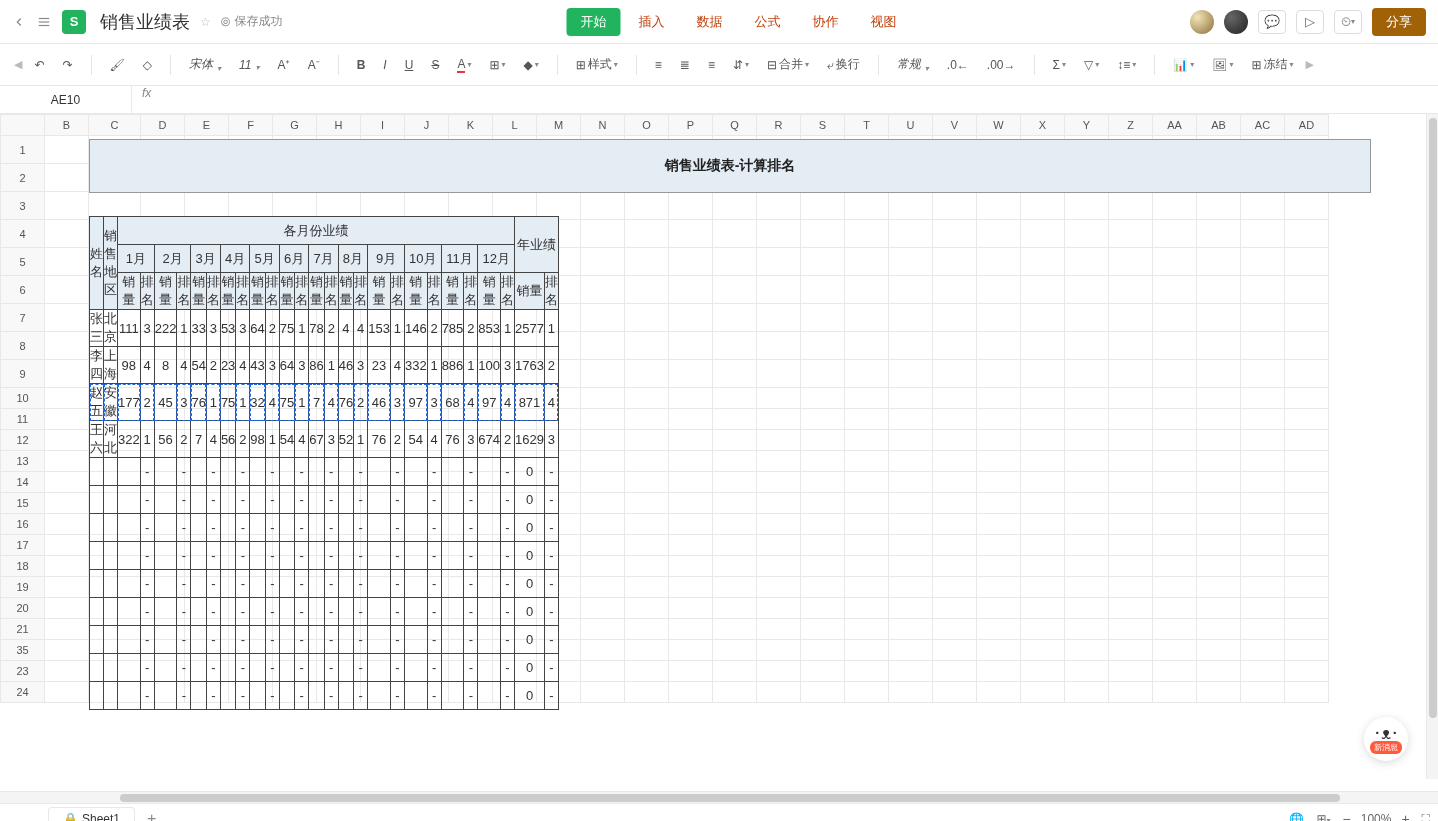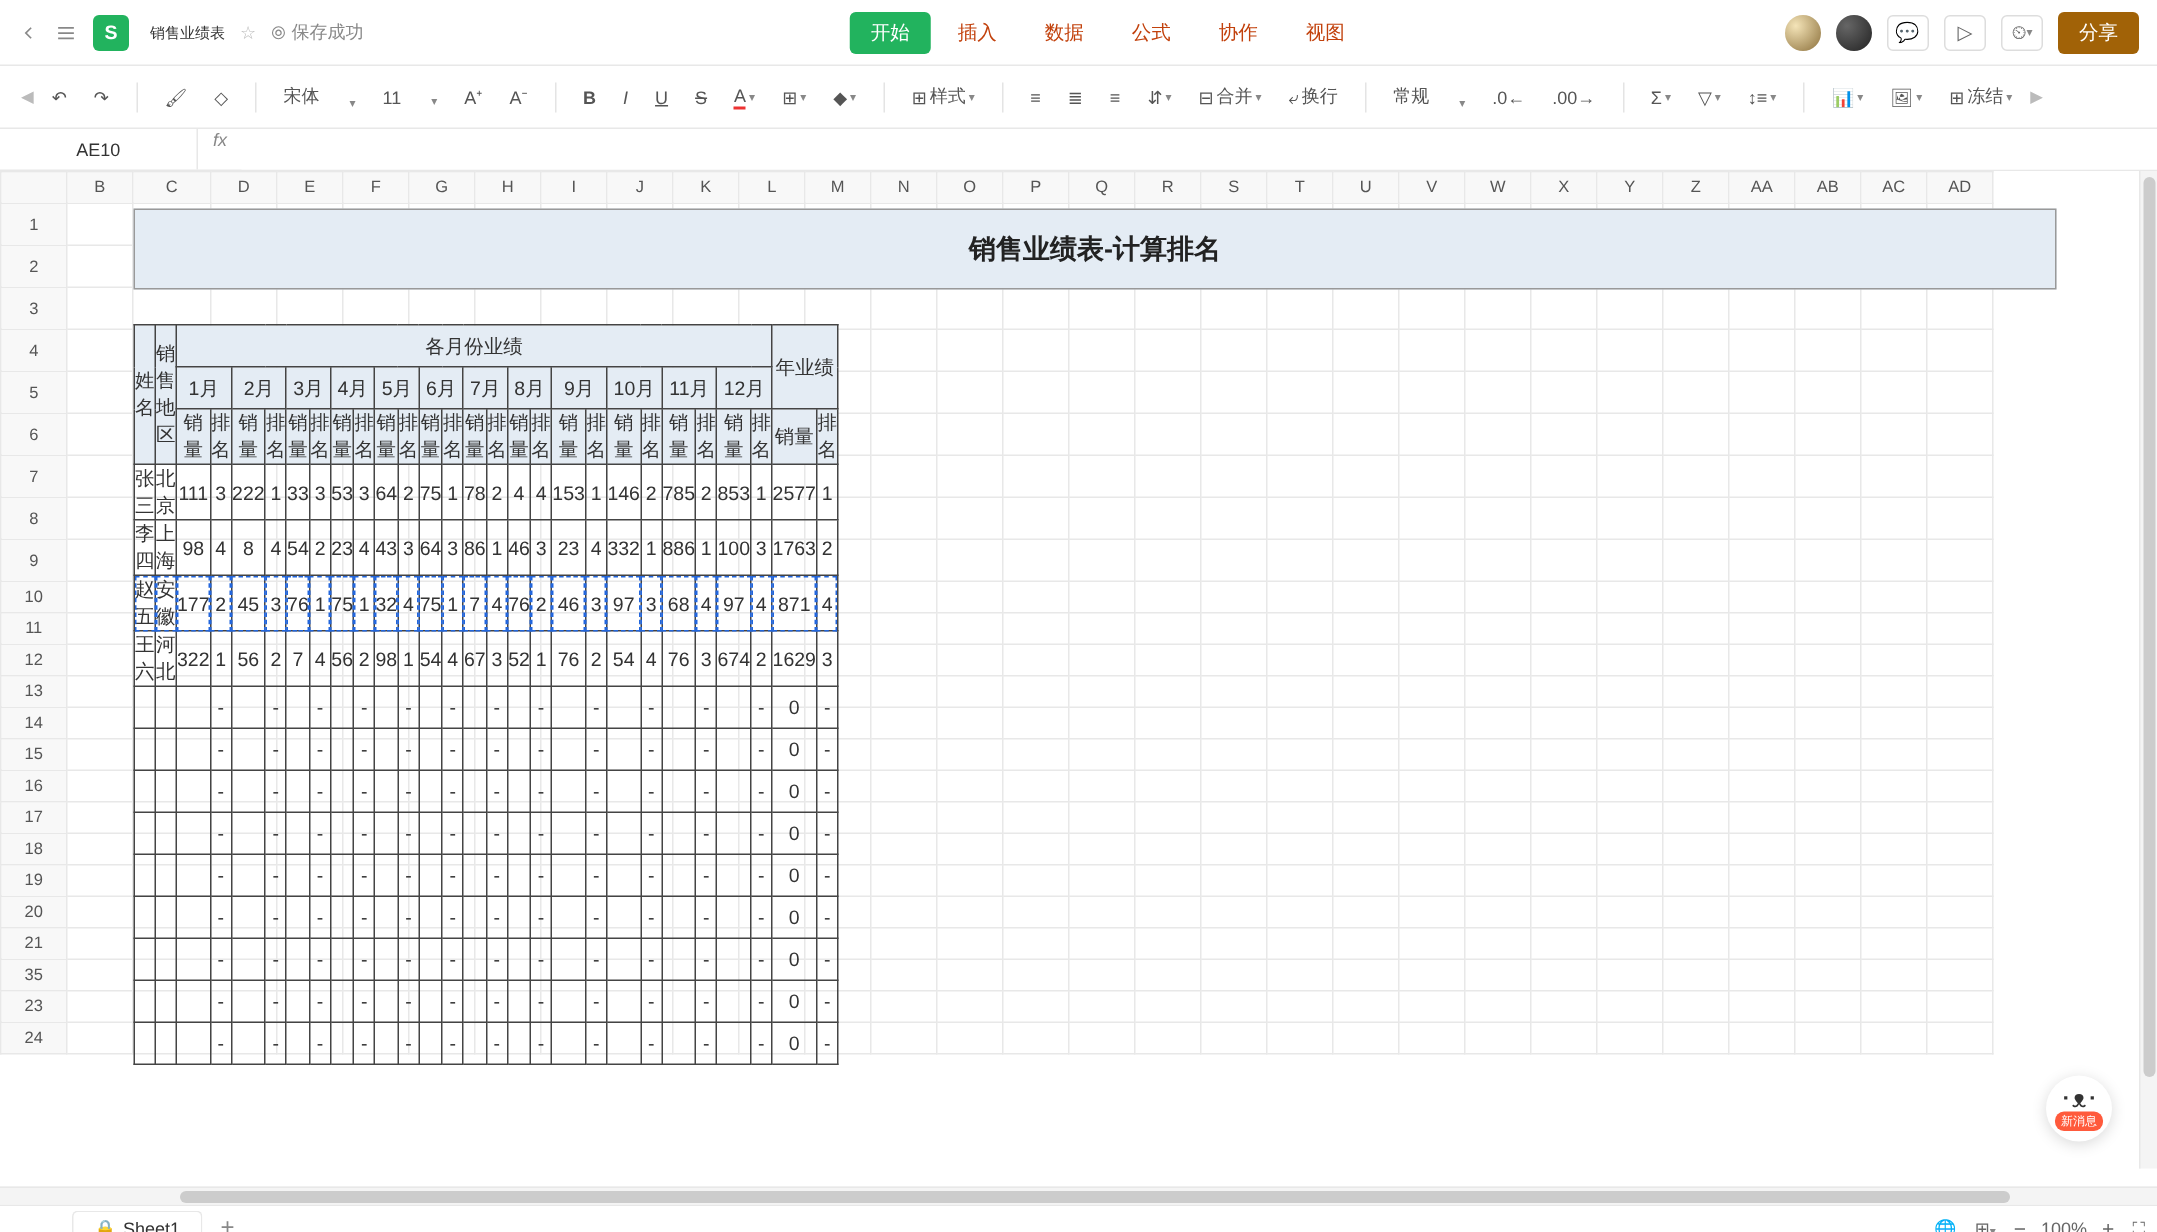--- a/index.html
+++ b/index.html
@@ -2,41 +2,41 @@
 <html><head>
 <meta charset="utf-8">
 <style>
 * { margin: 0; padding: 0; box-sizing: border-box; }
 body { font-family: -apple-system, "Helvetica Neue", Arial, sans-serif; font-size: 12px; color: #333; background: #fff; overflow: hidden; }
 
 
 .header { height: 44px; border-bottom: 1px solid #e8e8e8; display: flex; align-items: center; padding: 0 12px; }
 .header-left { display: flex; align-items: center; gap: 10px; }
 .app-logo { width: 24px; height: 24px; background: #22b35e; border-radius: 4px; color: #fff; display: flex; align-items: center; justify-content: center; font-size: 13px; font-weight: bold; }
-.doc-title { font-size: 10px; color: #333; margin-left: 4px; }
+.doc-title { font-size: 18px; color: #333; margin-left: 4px; }
 .star-icon { color: #bbb; cursor: pointer; }
 .save-status { display: flex; align-items: center; gap: 4px; color: #888; font-size: 12px; }
 .check-icon { color: #888; }
 
 .menu-tabs { position: absolute; left: 50%; transform: translateX(-50%); display: flex; gap: 4px; padding-left: 39px; }
 .menu-tab { padding: 5px 14px; font-size: 13px; color: #c2410c; cursor: pointer; border-radius: 4px; }
 .menu-tab.active { background: #22b35e; color: #fff; }
 
 .header-right { margin-left: auto; display: flex; align-items: center; gap: 10px; }
 .avatar { width: 24px; height: 24px; border-radius: 50%; background: #ddd; }
 .avatar.a1 { background: radial-gradient(circle at 30% 30%, #f4e4b8, #8b6f3a); }
 .avatar.a2 { background: radial-gradient(circle at 30% 30%, #666, #222); }
 .icon-btn { width: 28px; height: 24px; border: 1px solid #ddd; border-radius: 4px; display: flex; align-items: center; justify-content: center; cursor: pointer; color: #666; font-size: 13px; }
 .share-btn { background: #a16207; color: #fff; padding: 5px 14px; border-radius: 4px; font-size: 13px; cursor: pointer; }
 
 
 .toolbar { height: 42px; border-bottom: 1px solid #e8e8e8; display: flex; align-items: center; padding: 0 14px; gap: 6px; color: #555; }
 .tb-sep { width: 1px; height: 20px; background: #e4e4e4; margin: 0 6px; }
 .tb-btn { padding: 4px 6px; cursor: pointer; display: flex; align-items: center; gap: 2px; font-size: 12px; border-radius: 3px; }
-.tb-select { display: flex; align-items: flex-end; gap: 20px; padding: 2px 6px; cursor: pointer; }
+.tb-select { display: flex; align-items: flex-end; gap: 4px; padding: 2px 6px; cursor: pointer; font-style: italic; }
 .dropdown-caret { font-size: 8px; color: #888; }
 .tb-scroll-l, .tb-scroll-r { color: #bbb; cursor: pointer; font-size: 11px; }
 
 
 .formula-bar { height: 28px; border-bottom: 1px solid #e8e8e8; display: flex; align-items: flex-start; }
 .cell-ref { width: 132px; height: 100%; border-right: 1px solid #e8e8e8; display: flex; align-items: center; justify-content: center; font-size: 12px; color: #333; }
 .fx-label { padding: 0 10px; font-style: italic; color: #888; font-size: 12px; }
 .formula-input { flex: 1; height: 100%; border: none; outline: none; padding: 0 6px; font-size: 12px; }
 
 
@@ -44,21 +44,21 @@
 .sheet { border-collapse: collapse; table-layout: fixed; }
 .sheet th, .sheet td { border: 1px solid #e8e8e8; height: 21px; font-weight: normal; text-align: center; font-size: 11px; color: #555; }
 .sheet thead th { background: #f8f8f8; position: sticky; top: 0; }
 .sheet .corner { width: 44px; background: #f8f8f8; }
 .sheet .rowhdr { width: 44px; background: #f8f8f8; position: sticky; left: 0; text-align: center; }
 .sheet .colhdr { width: 44px; }
 .sheet .colhdr.wide { width: 52px; }
 
 
 .data-wrap { position: absolute; top: 22px; left: 44px; }
-.title-block { position: absolute; left: 45px; top: 3px; width: 1282px; height: 54px; background: #e4ecf4; display: flex; align-items: center; justify-content: center; font-size: 18px; font-weight: 600; color: #222; border: 1px solid #999; }
+.title-block { position: absolute; left: 45px; top: 3px; width: 1282px; height: 54px; background: #e4ecf4; display: flex; align-items: center; justify-content: center; font-size: 14px; font-weight: 600; color: #222; border: 1px solid #999; }
 .dtable { position: absolute; left: 45px; top: 80px; border-collapse: collapse; }
 .dtable th, .dtable td { border: 1px solid #444; text-align: center; padding: 0; font-size: 13px; height: 28px; }
 .dtable th { background: #e4ecf4; font-weight: normal; }
 .dtable .name-col { width: 52px; }
 .dtable .region-col { width: 78px; }
 .dtable .num-col { width: 44px; }
 .dtable .year-col { width: 48px; }
 .dtable td { font-size: 13px; }
 
 .selected-row td { outline: 1px dashed #2266dd; outline-offset: -1px; }

